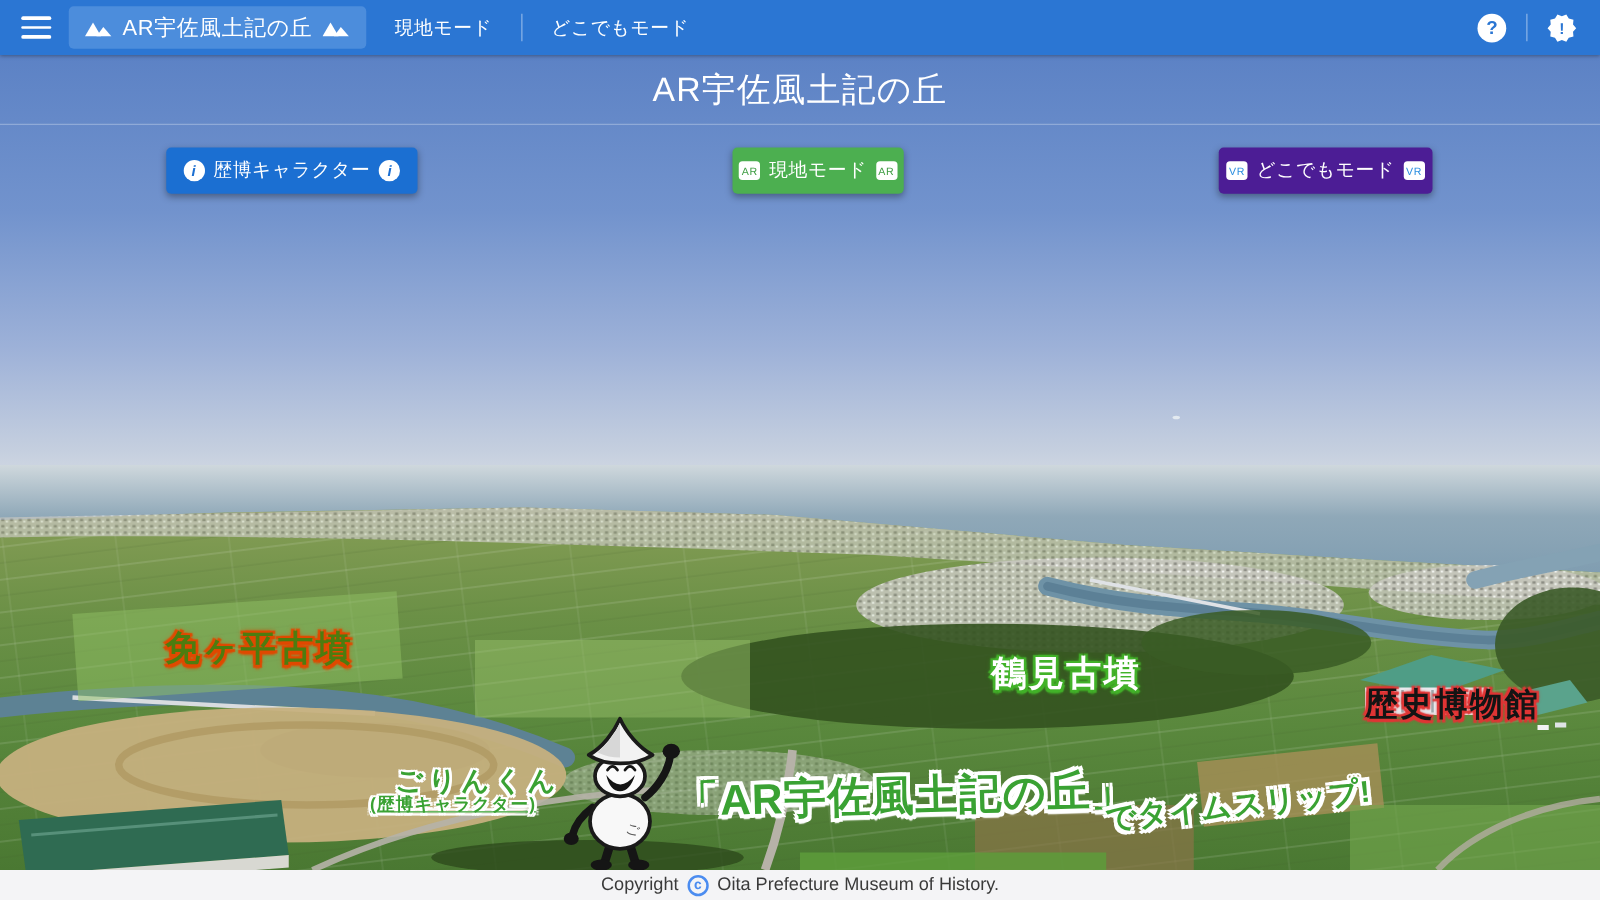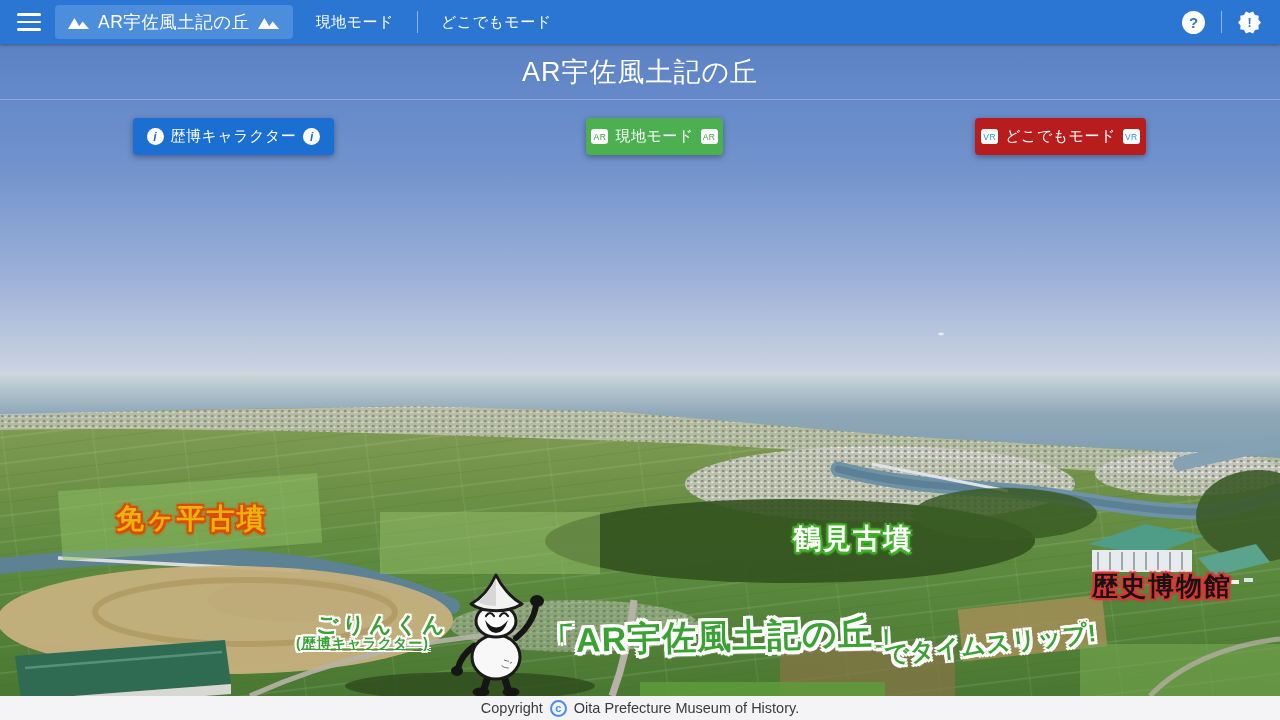--- a/index.html
+++ b/index.html
@@ -33,39 +33,39 @@
                  border-bottom:1px solid rgba(255,255,255,.28);
                  display:flex; align-items:center; justify-content:center; z-index:5; }
   .hero-heading { color:#fff; font-size:27px; letter-spacing:1px; }
 
   .btn { position:absolute; top:74px; height:37px; border-radius:4px; border:none;
          color:#fff; font-size:15px; display:flex; align-items:center; justify-content:center;
          gap:7px; box-shadow:0 2px 6px rgba(0,0,0,.35); cursor:pointer; z-index:6;
          font-family:"Liberation Sans", sans-serif; letter-spacing:.5px; }
   .btn-info  { left:133px; width:201px; background:#1b6fd2; }
   .btn-ar    { left:586px; width:137px; background:#4caf50; }
-  .btn-vr    { left:975px; width:171px; background:#b91c1c; }
+  .btn-vr    { left:975px; width:171px; background:#4c1d95; }
   .badge-circle { width:17px; height:17px; border-radius:50%; background:#fff;
                   color:#1b6fd2; font-size:12px; font-weight:bold; font-style:italic;
                   display:flex; align-items:center; justify-content:center; }
   .badge-sq { width:17px; height:15px; border-radius:3px; background:#fff;
               font-size:8.5px; font-weight:normal; display:flex; align-items:center;
               justify-content:center; }
   .badge-ar { color:#3d9c41; } .badge-vr { color:#2d8fe0; }
 
   
   .lbl { position:absolute; font-weight:bold; white-space:nowrap; z-index:7; letter-spacing:2px; }
   .lbl-akatsuka { left:1116px; top:388px; font-size:28px; color:#fff;
     text-shadow:0 0 5px #2a50e0,-2px -2px 1px #2a50e0,2px -2px 1px #2a50e0,-2px 2px 1px #2a50e0,2px 2px 1px #2a50e0,0 3px 2px #2a50e0; }
-  .lbl-menga { left:116px; top:456px; font-size:28px; color:#eab308;
+  .lbl-menga { left:132px; top:456px; font-size:28px; color:#4d7c0f;
     text-shadow:0 0 5px #e04a00,-2px -2px 1px #e04a00,2px -2px 1px #e04a00,-2px 2px 1px #e04a00,2px 2px 1px #e04a00,0 3px 2px #e04a00; }
   .lbl-tsurumi { left:793px; top:456px; font-size:28px; color:#fff;
     text-shadow:0 0 5px #43b32a,-2px -2px 1px #43b32a,2px -2px 1px #43b32a,-2px 2px 1px #43b32a,2px 2px 1px #43b32a,0 3px 2px #43b32a;margin-top:20px; }
   .lbl-museum { left:1092px; top:502px; font-size:26px; color:#141414;
-    text-shadow:0 0 4px #e03535,-2px -2px 1px #e03535,2px -2px 1px #e03535,-2px 2px 1px #e03535,2px 2px 1px #e03535;margin-top:23px; }
+    text-shadow:0 0 4px #e03535,-2px -2px 1px #e03535,2px -2px 1px #e03535,-2px 2px 1px #e03535,2px 2px 1px #e03535; }
 
   .mascot-name { position:absolute; left:316px; top:566px; font-size:22px; font-weight:bold;
     color:#3aa233; letter-spacing:4px; z-index:7;
     text-shadow:-2px -2px 0 #fff,2px -2px 0 #fff,-2px 2px 0 #fff,2px 2px 0 #fff,0 -2px 0 #fff,0 2px 0 #fff,-2px 0 0 #fff,2px 0 0 #fff; }
   .mascot-sub { position:absolute; left:296px; top:591px; font-size:14px; font-weight:bold;
     color:#3aa233; letter-spacing:1px; z-index:7;
     text-shadow:-2px -2px 0 #fff,2px -2px 0 #fff,-2px 2px 0 #fff,2px 2px 0 #fff,0 -2px 0 #fff,0 2px 0 #fff,-2px 0 0 #fff,2px 0 0 #fff;text-decoration:underline; }
   .slogan-main { position:absolute; left:541px; top:570px; font-size:34px; font-weight:bold;
     color:#3aa233; letter-spacing:1px; z-index:7; transform:rotate(-1.5deg);
     text-shadow:-3px -3px 0 #fff,3px -3px 0 #fff,-3px 3px 0 #fff,3px 3px 0 #fff,0 -3px 0 #fff,0 3px 0 #fff,-3px 0 0 #fff,3px 0 0 #fff,0 4px 1px #fff; }

